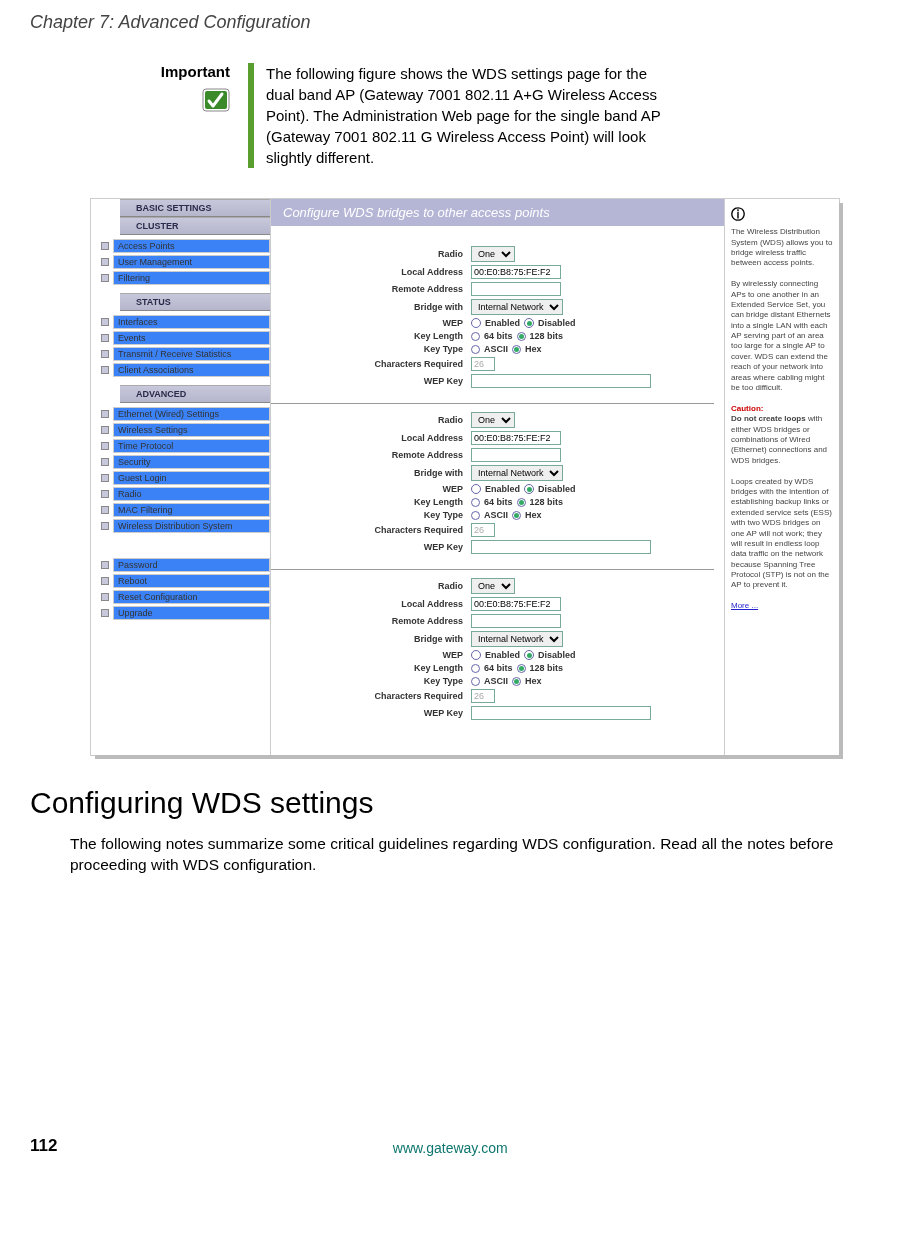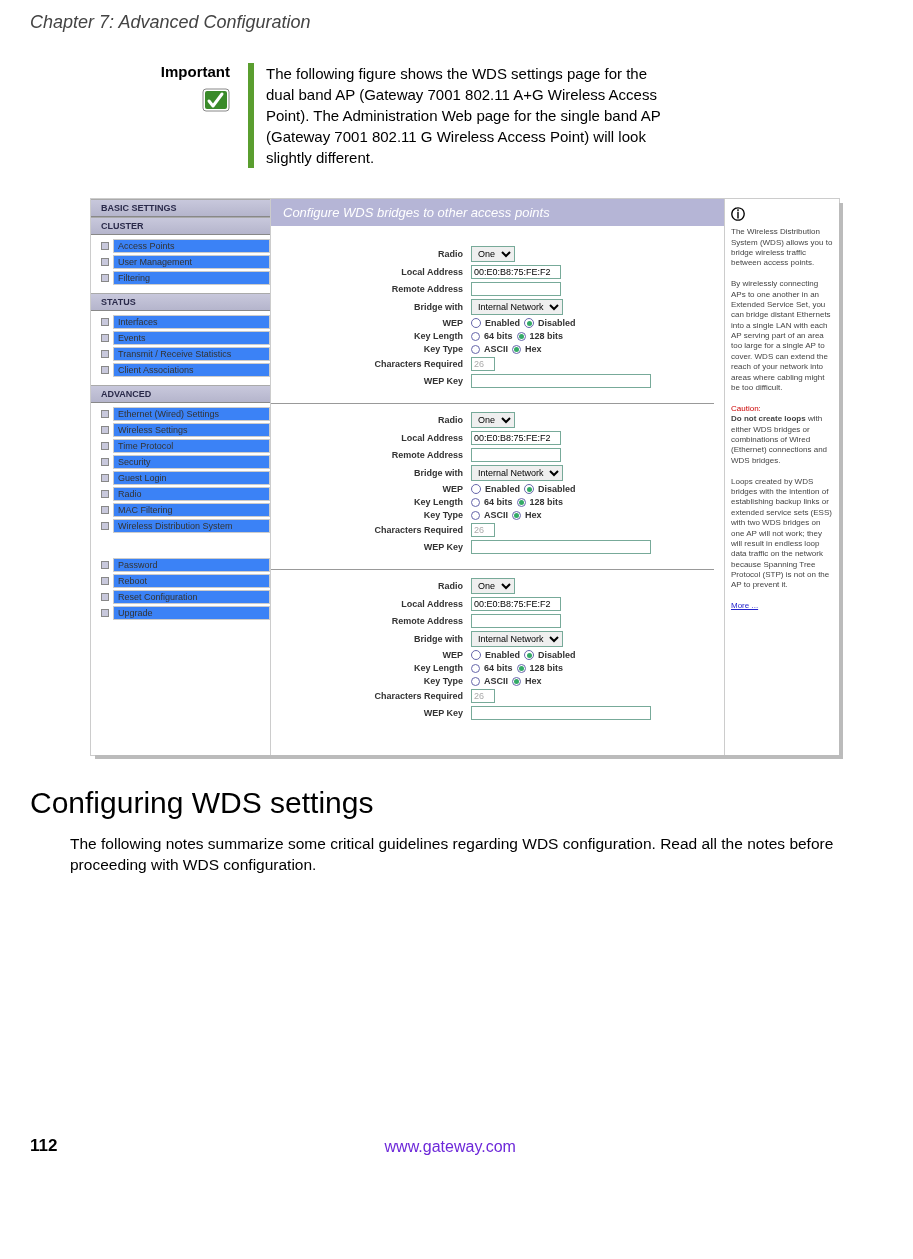--- a/index.html
+++ b/index.html
@@ -9,21 +9,21 @@
   .imp-label-col { width: 120px; text-align: right; font-weight: bold; font-size: 15px; padding-right: 10px; padding-top: 0; }
   .check-icon { margin-top: 8px; display: inline-block; }
   .check-icon svg { width: 28px; height: 24px; }
   .green-bar { width: 6px; background: #5a9e2f; margin: 0 12px 0 8px; }
   .imp-text { font-size: 15px; line-height: 1.4; max-width: 400px; }
   .screenshot-wrap { margin-left: 60px; margin-bottom: 30px; }
   .screenshot { border: 1px solid #ccc; width: 750px; display: flex; font-family: Verdana, Arial, sans-serif; font-size: 9px; position: relative; }
   .screenshot::after { content:""; position:absolute; right:-4px; top:4px; bottom:-4px; width:4px; background:#bbb; }
   .screenshot::before { content:""; position:absolute; left:4px; right:-4px; bottom:-4px; height:4px; background:#bbb; }
   .nav-col { width: 180px; background: #fff; border-right: 1px solid #ccc; }
-  .nav-hdr { background: linear-gradient(#c8c8dc, #b5b5cc); color: #2a2a4a; font-weight: bold; font-size: 9px; padding: 3px 10px; border-bottom: 1px solid #888; border-top: 1px solid #aaa; }
+  .nav-hdr { background: linear-gradient(#c8c8dc, #b5b5cc); color: #2a2a4a; font-weight: bold; font-size: 9px; padding: 3px 16px; border-bottom: 1px solid #888; border-top: 1px solid #aaa; margin-left: 29px; }
   .nav-list { margin: 4px 0 8px 10px; }
   .nav-item { display:flex; align-items:center; margin-bottom: 2px; }
   .nav-sq { width: 8px; height: 8px; background: #c8c8dc; border: 1px solid #888; margin-right: 4px; flex-shrink:0; }
   .nav-link { font-size: 9px; color: #333; background:#3b82f6; border:1px solid #ccc; padding:1px 4px; flex:1; }
   .main-col { flex: 1; display: flex; }
   .form-col { flex: 1; padding: 0; }
   .banner { background: #b5b5d6; color: #fff; font-style: italic; font-size: 13px; padding: 6px 12px; }
   .form-body { padding: 12px 10px 20px 0; }
   .wds-block { border-bottom: 1px solid #999; padding: 8px 0 12px 0; }
   .wds-block:last-child { border-bottom: none; }
@@ -33,27 +33,27 @@
   .fctrl select, .fctrl input[type=text] { font-size: 9px; border: 1px solid #7a9; padding: 1px 2px; font-family: inherit; }
   .fctrl input.loc { width: 90px; }
   .fctrl input.rem { width: 90px; }
   .fctrl input.cr { width: 24px; color:#aaa; }
   .fctrl input.wk { width: 180px; }
   .fctrl .radio { width:10px; height:10px; border:1px solid #66a; border-radius:50%; display:inline-flex; align-items:center; justify-content:center; }
   .fctrl .radio.sel::after { content:""; width:5px; height:5px; background:#3a6; border-radius:50%; display:block; }
   .fctrl .radio.sm { width:9px; height:9px; }
   .help-col { width: 115px; padding: 6px 6px 6px 6px; font-size: 8px; color: #444; line-height: 1.3; border-left: 1px solid #ccc; }
   .help-icon { font-size: 14px; font-weight: bold; color: #000; margin-bottom: 4px; }
-  .help-col .caution { color: #c00; font-weight: normal; }
+  .help-col .caution { color: #c00; font-weight: bold; }
   .help-col .more { color: #22c; text-decoration: underline; }
   h1.section { font-family: "Trebuchet MS", Arial, sans-serif; font-size: 30px; font-weight: normal; margin: 30px 0 14px 0; }
   .body-para { font-size: 15.5px; line-height: 1.35; margin-left: 40px; margin-right: 10px; }
   .footer { display: flex; justify-content: space-between; align-items: flex-end; margin-top: 260px; font-size: 14px; }
   .page-num { font-weight: bold; font-size: 17px; }
-  .footer-url { font-size: 16px; color: #6d28d9; text-align: center; }
+  .footer-url { font-size: 14px; color: #0f766e; text-align: center; }
 </style>
 </head>
 <body>
 
 <div class="chapter-header">Chapter 7: Advanced Configuration</div>
 
 <div class="important-block">
   <div class="imp-label-col">
     <div>Important</div>
     <span class="check-icon">

